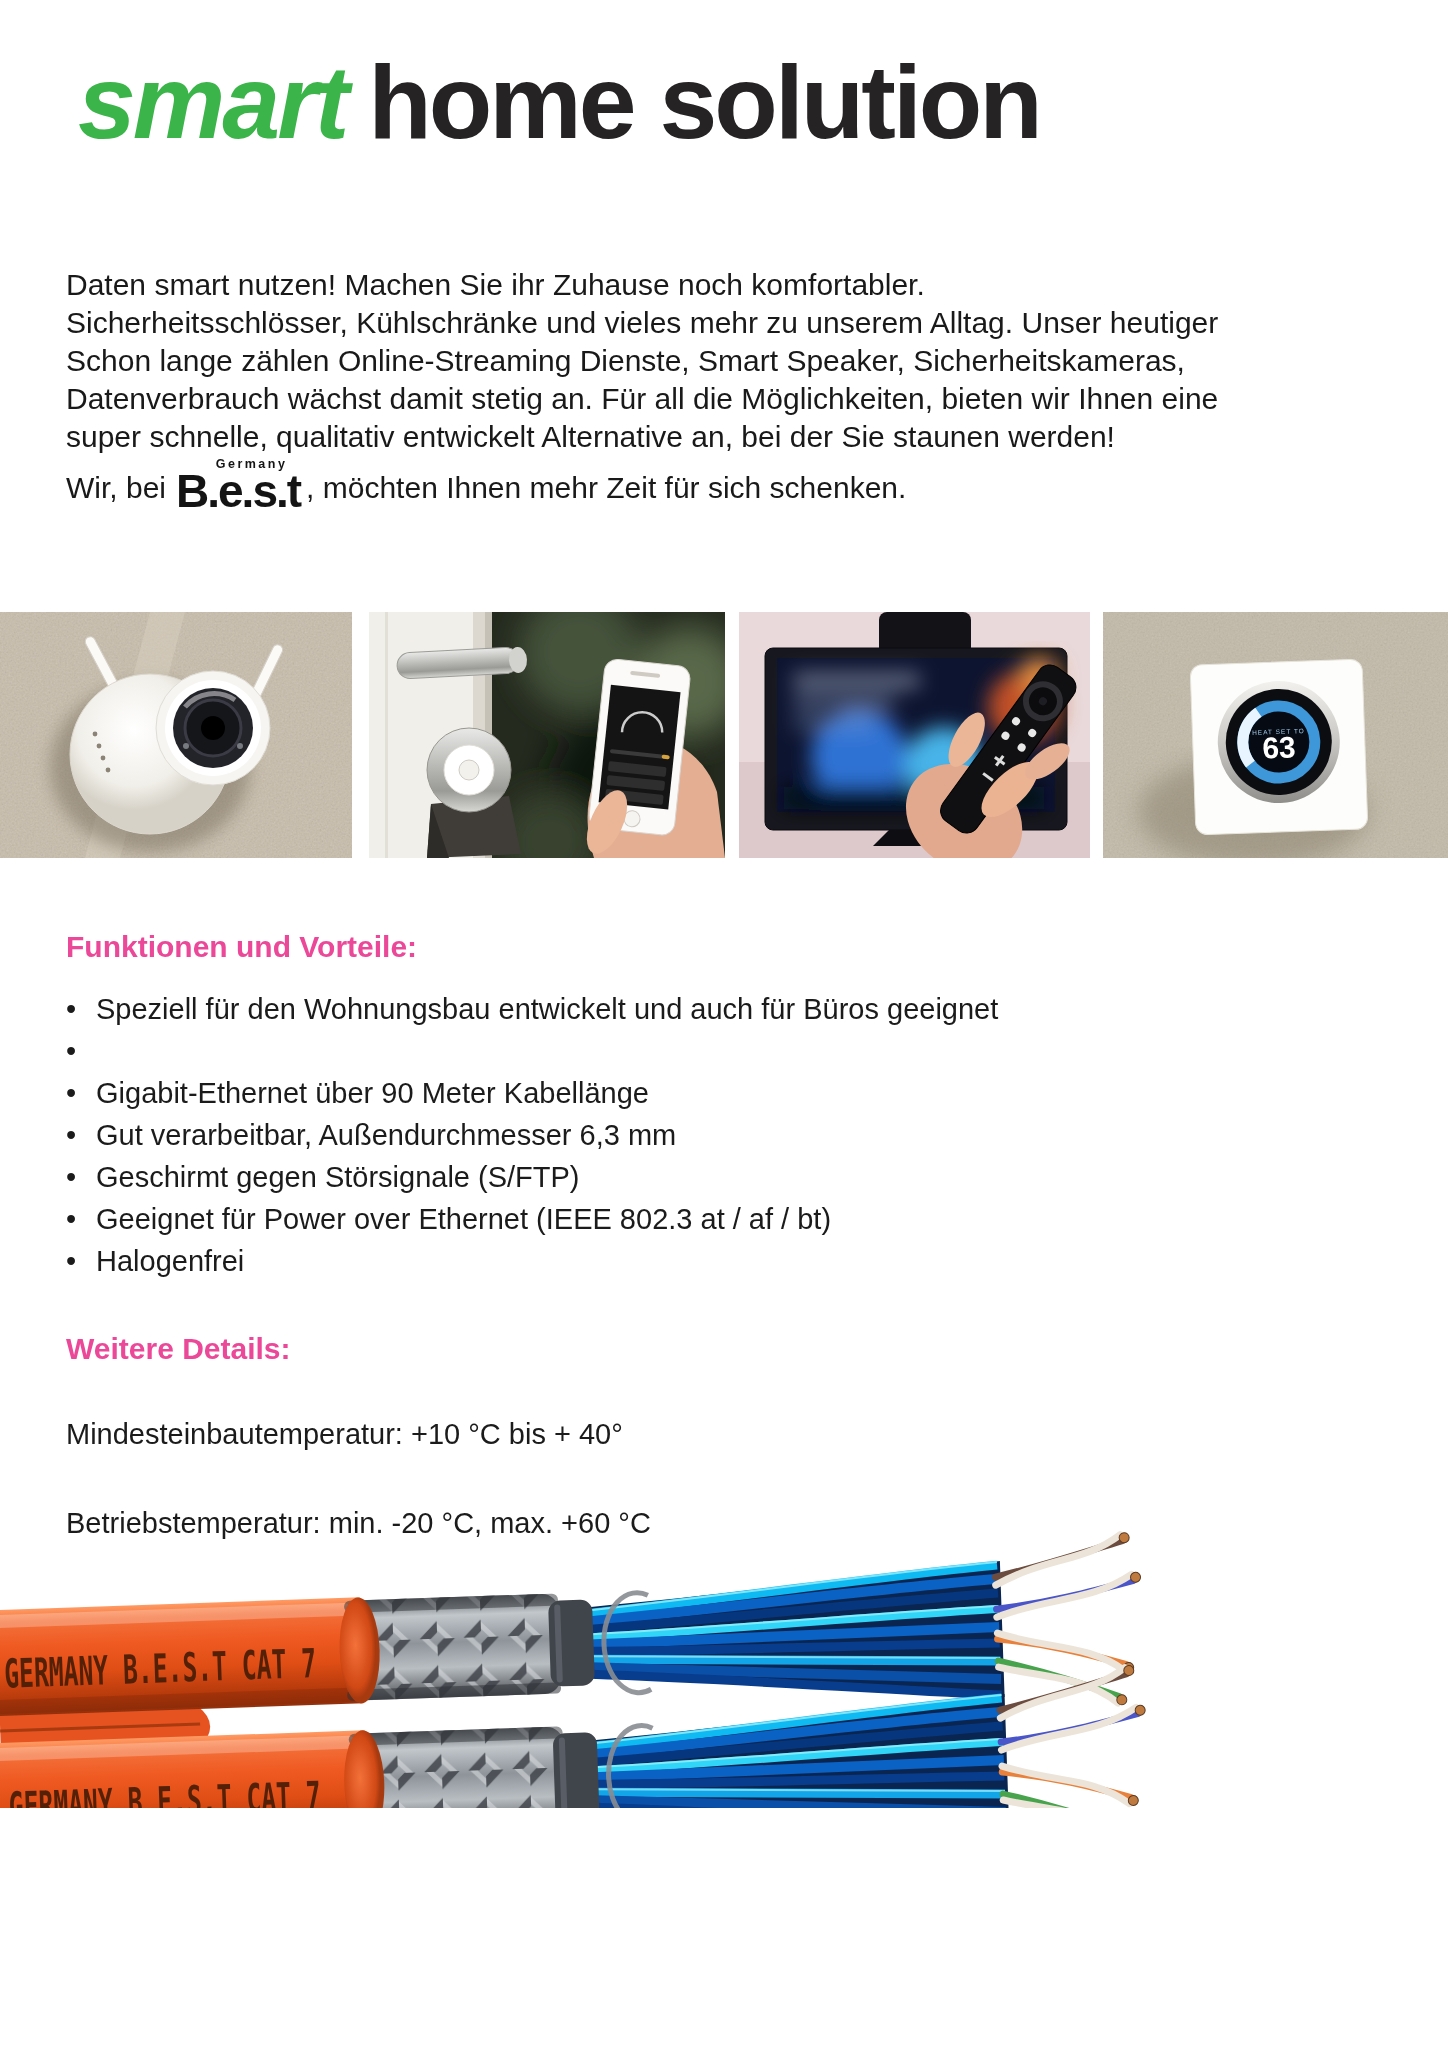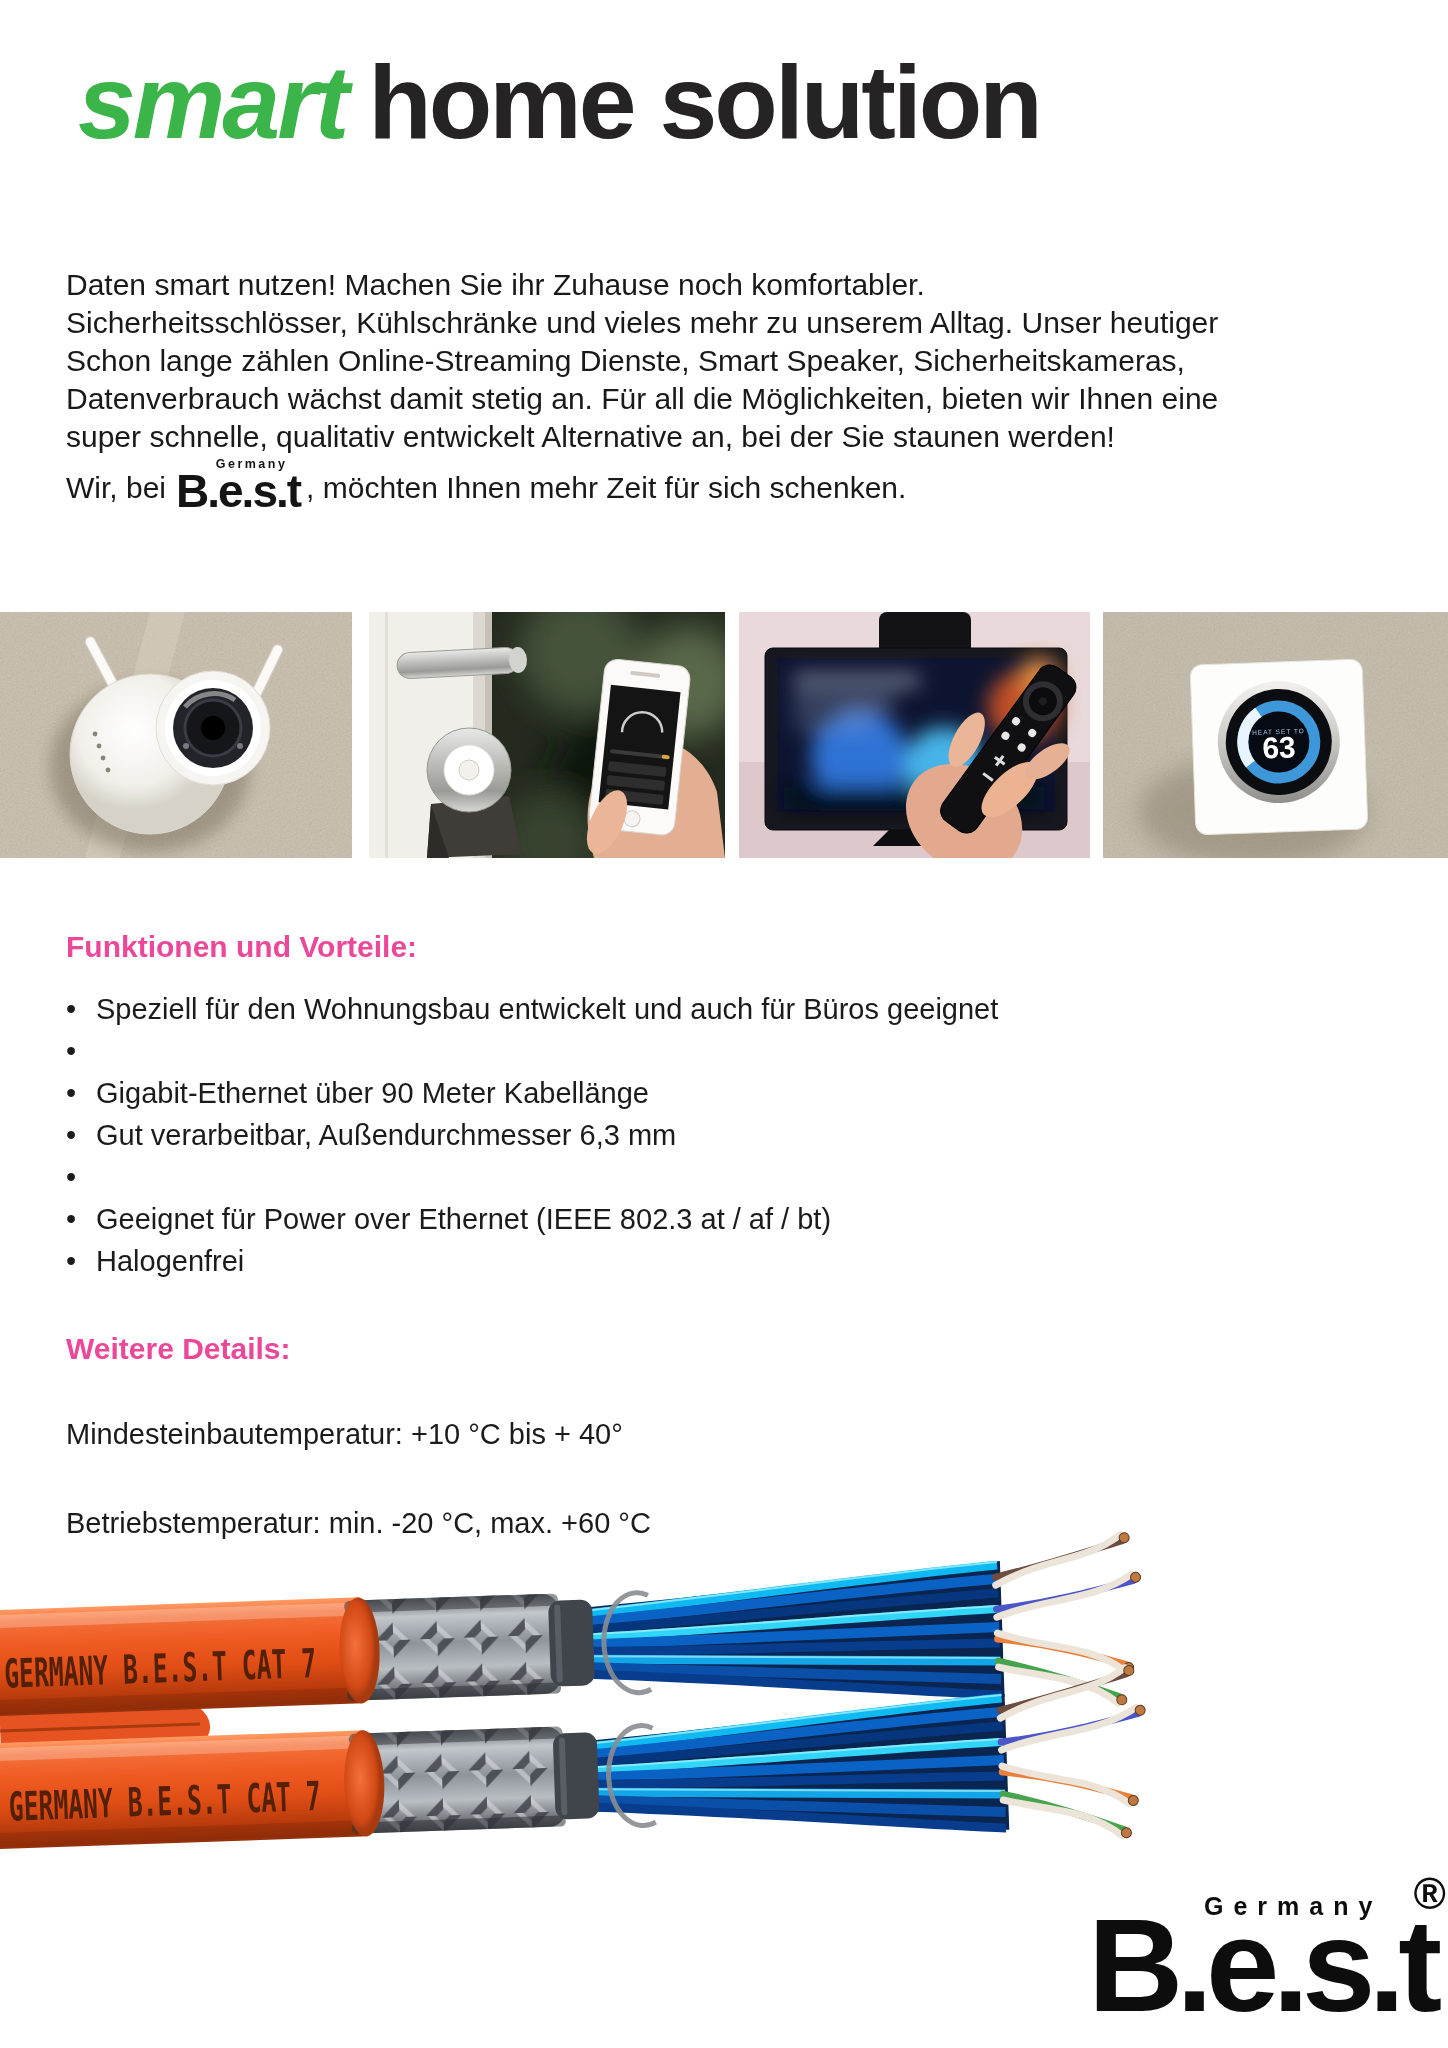--- a/index.html
+++ b/index.html
@@ -1,16 +1,16 @@
 <!DOCTYPE html>
 <html><head>
 <meta charset="utf-8">
 <style>
   html,body{margin:0;padding:0;background:#ffffff;}
-  .page{position:relative;width:1448px;height:2048px;background:#ffffff;overflow:hidden;
+  .page{position:relative;width:1448px;height:1808px;background:#ffffff;overflow:hidden;
         font-family:"Liberation Sans","DejaVu Sans",sans-serif;color:#1d1d1b;}
 
   
   .title{position:absolute;left:78px;top:48px;font-size:104px;font-weight:700;
          letter-spacing:-3px;white-space:nowrap;line-height:1.05;}
   .title .green{font-style:italic;margin-right:22px;}
   .title .dark{color:#262324;}
 
   
   .intro{position:absolute;left:66px;top:266px;width:1360px;font-size:30px;
@@ -257,20 +257,21 @@
     <div class="fitem">
         <span class="b">•</span>
         <span>Gigabit-Ethernet über 90 Meter Kabellänge</span>
       </div>
     <div class="fitem">
         <span class="b">•</span>
         <span>Gut verarbeitbar, Außendurchmesser 6,3 mm</span>
       </div>
     <div class="fitem">
         <span class="b">•</span>
+        <span>Geschirmt gegen Störsignale (S/FTP)</span>
       </div>
     <div class="fitem">
         <span class="b">•</span>
         <span>Geeignet für Power over Ethernet (IEEE 802.3 at / af / bt)</span>
       </div>
     <div class="fitem">
         <span class="b">•</span>
         <span>Halogenfrei</span>
       </div>
   </div>

